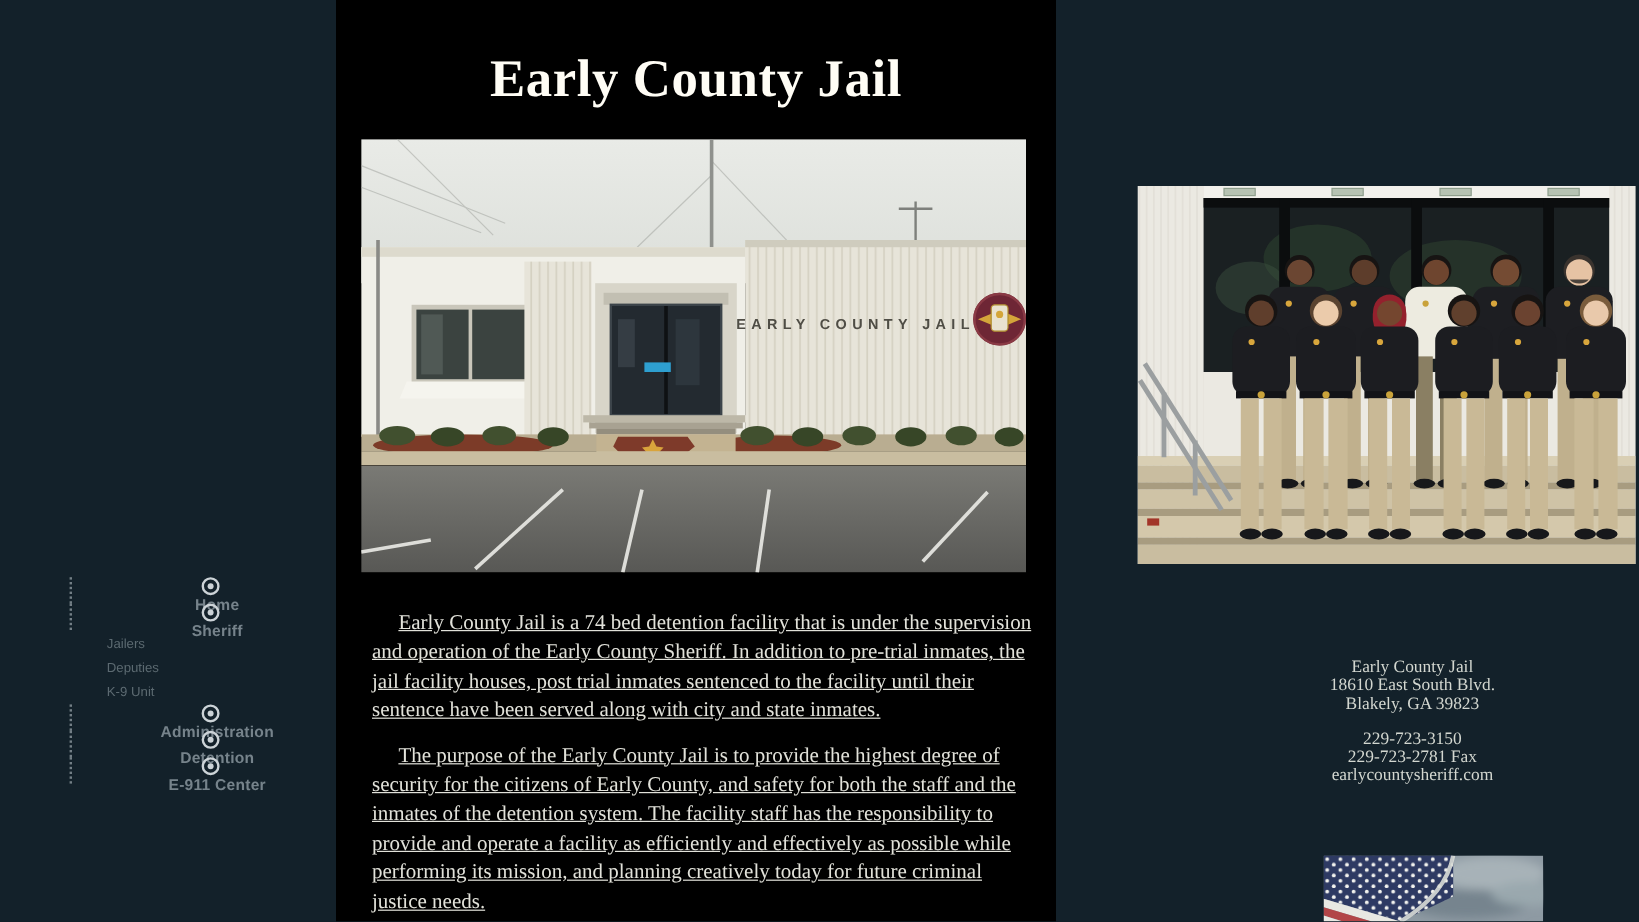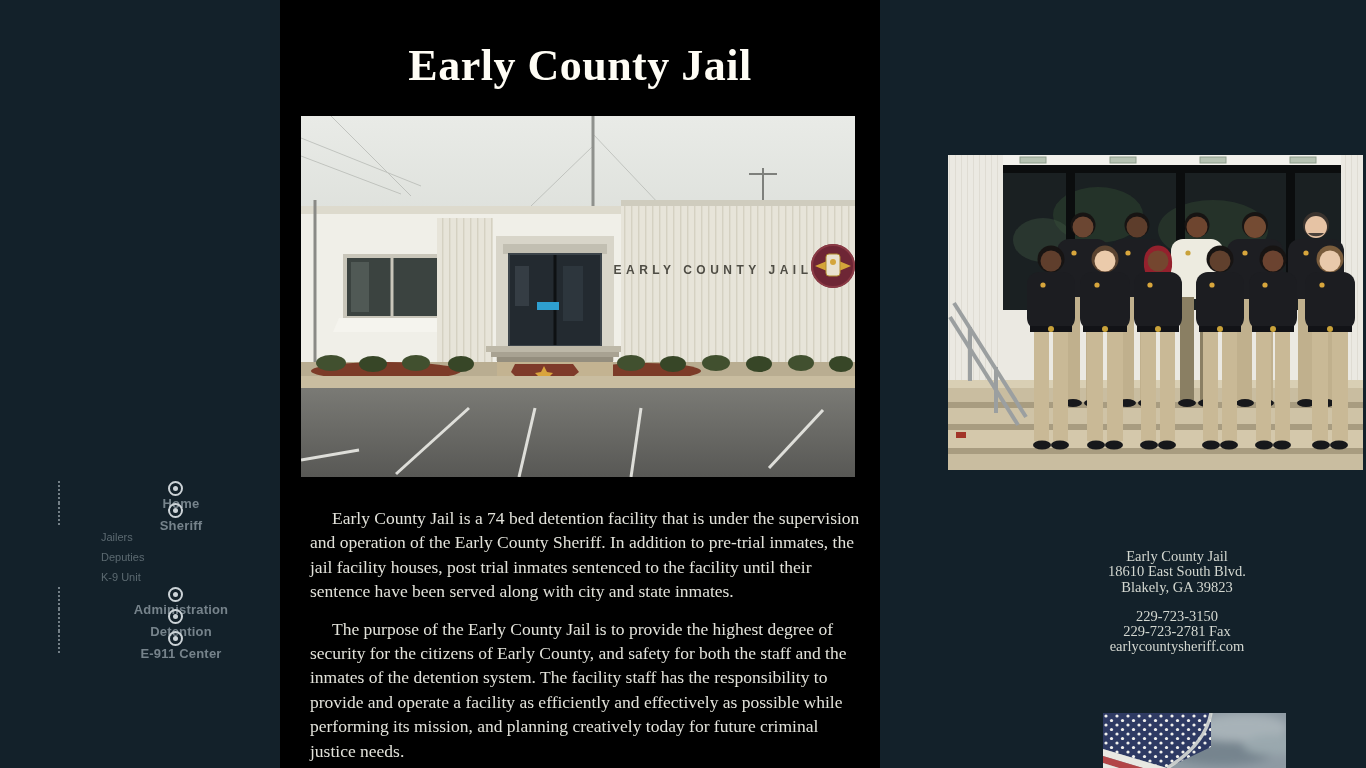--- a/index.html
+++ b/index.html
@@ -24,37 +24,37 @@
     position:relative;flex:0 0 auto;
   }
   .bullseye::after{
     content:'';position:absolute;left:50%;top:50%;width:5px;height:5px;
     margin:-2.5px 0 0 -2.5px;background:#ccd3d7;border-radius:50%;
   }
   .menu-sub{
     display:flex;align-items:center;height:17px;margin:3px 0 2px 0;
     padding-left:31px;cursor:pointer;
   }
-  .menu-sub .label{color:#5c6a71;font-size:11px;font-weight:normal;margin-left:12px;}
+  .menu-sub .label{color:#5c6a71;font-size:11px;font-weight:normal;margin-left:0;}
   
   .content-col{
     position:absolute;left:280px;top:0;width:600px;height:768px;background:#000;
   }
   .page-title{
     margin:0;padding-top:40px;text-align:center;
     font-family:"Liberation Serif",serif;font-weight:bold;
     font-size:44px;color:#fffdf5;letter-spacing:.5px;
   }
   .jail-photo{position:absolute;left:21px;top:116px;width:554px;height:361px;}
   .body-text{
     position:absolute;left:30px;top:506px;width:552px;
     font-family:"Liberation Serif",serif;font-size:17.5px;line-height:24.4px;
     color:#e2e2da;
   }
-  .body-text p{margin:0 0 13px 0;text-indent:22px;}
+  .body-text p{margin:0 0 13px 0;text-indent:22px;text-decoration:underline;}
   
   .staff-photo{position:absolute;left:948px;top:155px;width:415px;height:315px;}
   .contact{
     position:absolute;left:1057px;top:549px;width:240px;text-align:center;
     font-family:"Liberation Serif",serif;font-size:14.5px;line-height:15.3px;
     color:#d3d7d0;
   }
   .contact .gap{height:14px;}
   .flag{position:absolute;left:1103px;top:713px;width:183px;height:55px;overflow:hidden;}
   svg{display:block;}

